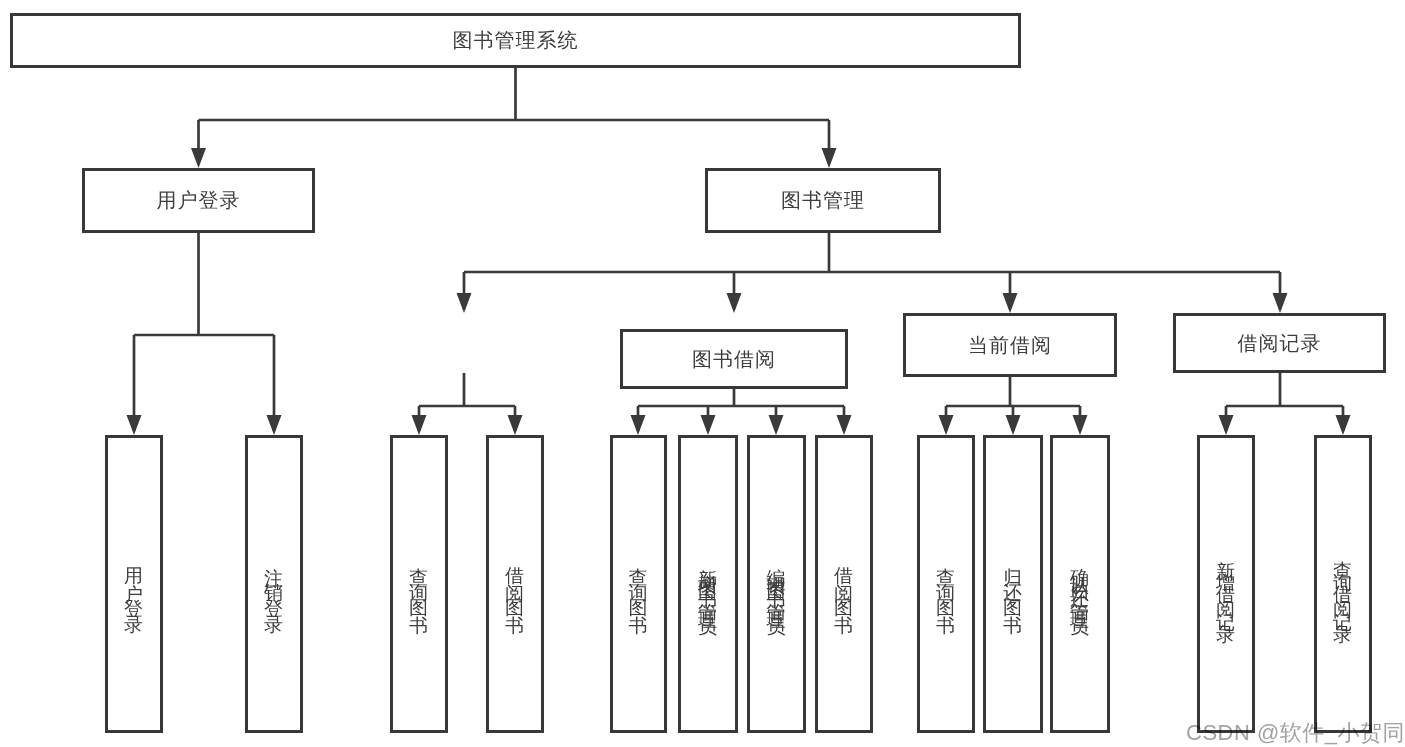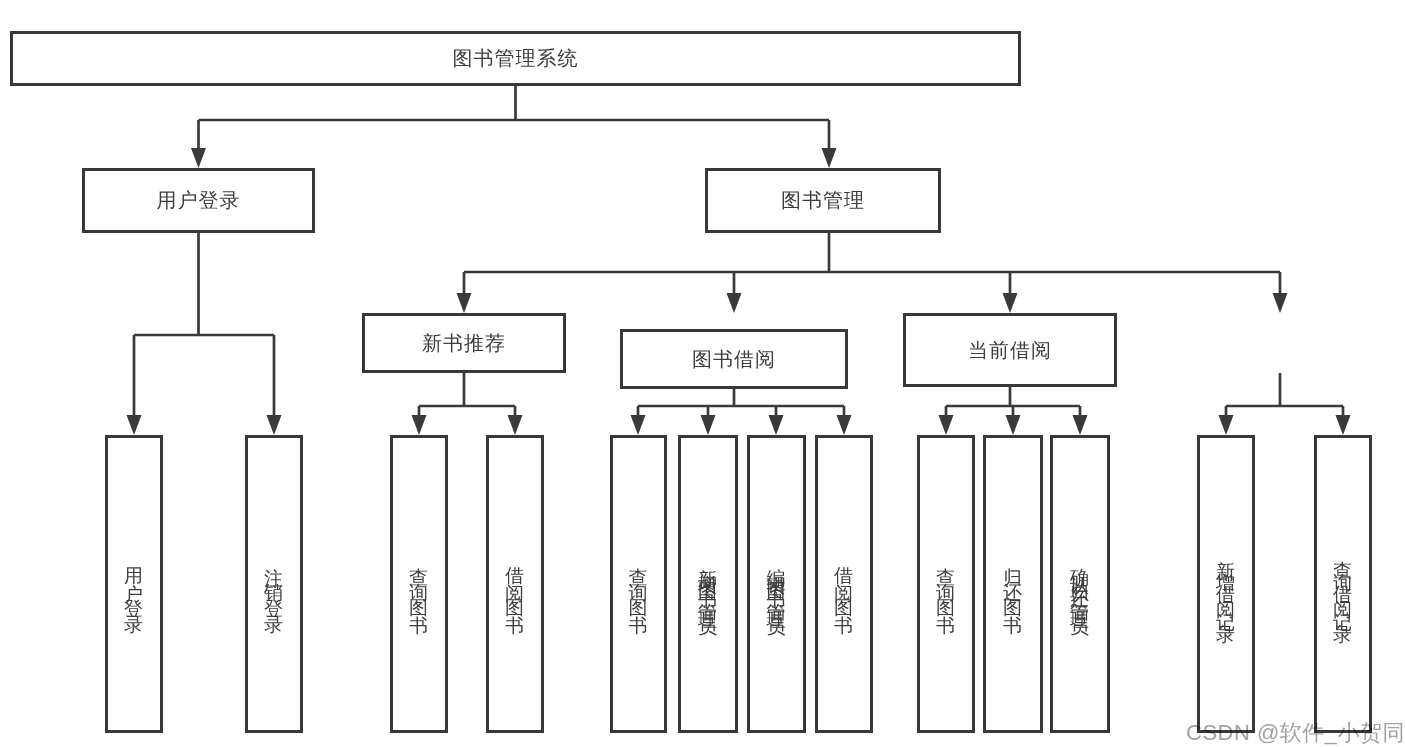--- a/index.html
+++ b/index.html
@@ -90,28 +90,28 @@
       <path d="M776,435 l-7.5,-20 h15 z"></path>
       <path d="M844,435 l-7.5,-20 h15 z"></path>
       <path d="M946,435 l-7.5,-20 h15 z"></path>
       <path d="M1013,435 l-7.5,-20 h15 z"></path>
       <path d="M1080,435 l-7.5,-20 h15 z"></path>
       <path d="M1226,435 l-7.5,-20 h15 z"></path>
       <path d="M1343,435 l-7.5,-20 h15 z"></path>
     </g>
   </svg>
 
-  <div class="node h-node" style="left:10px;top:13px;width:1011px;height:55px;margin-top:18px;">图书管理系统</div>
+  <div class="node h-node" style="left:10px;top:13px;width:1011px;height:55px;">图书管理系统</div>
 
   <div class="node h-node" style="left:82px;top:168px;width:233px;height:65px;">用户登录</div>
   <div class="node h-node" style="left:705px;top:168px;width:236px;height:65px;">图书管理</div>
 
-  <div class="node h-node" style="left:362px;top:313px;width:204px;height:60px;">新书推荐</div>
   <div class="node h-node" style="left:620px;top:313px;width:228px;height:60px;margin-top:16px;">图书借阅</div>
-  <div class="node h-node" style="left:903px;top:313px;width:214px;height:74px;">当前借阅</div>
+  <div class="node h-node" style="left:903px;top:313px;width:214px;height:64px;">当前借阅</div>
+  <div class="node h-node" style="left:1173px;top:313px;width:213px;height:60px;">借阅记录</div>
 
   <div class="node leaf" style="left:105px;top:435px;width:58px;height:298px;">
     <span>用户登录</span>
   </div>
   <div class="node leaf" style="left:245px;top:435px;width:58px;height:298px;">
     <span>注销登录</span>
   </div>
 
   <div class="node leaf" style="left:390px;top:435px;width:58px;height:298px;">
     <span>查询图书</span>

